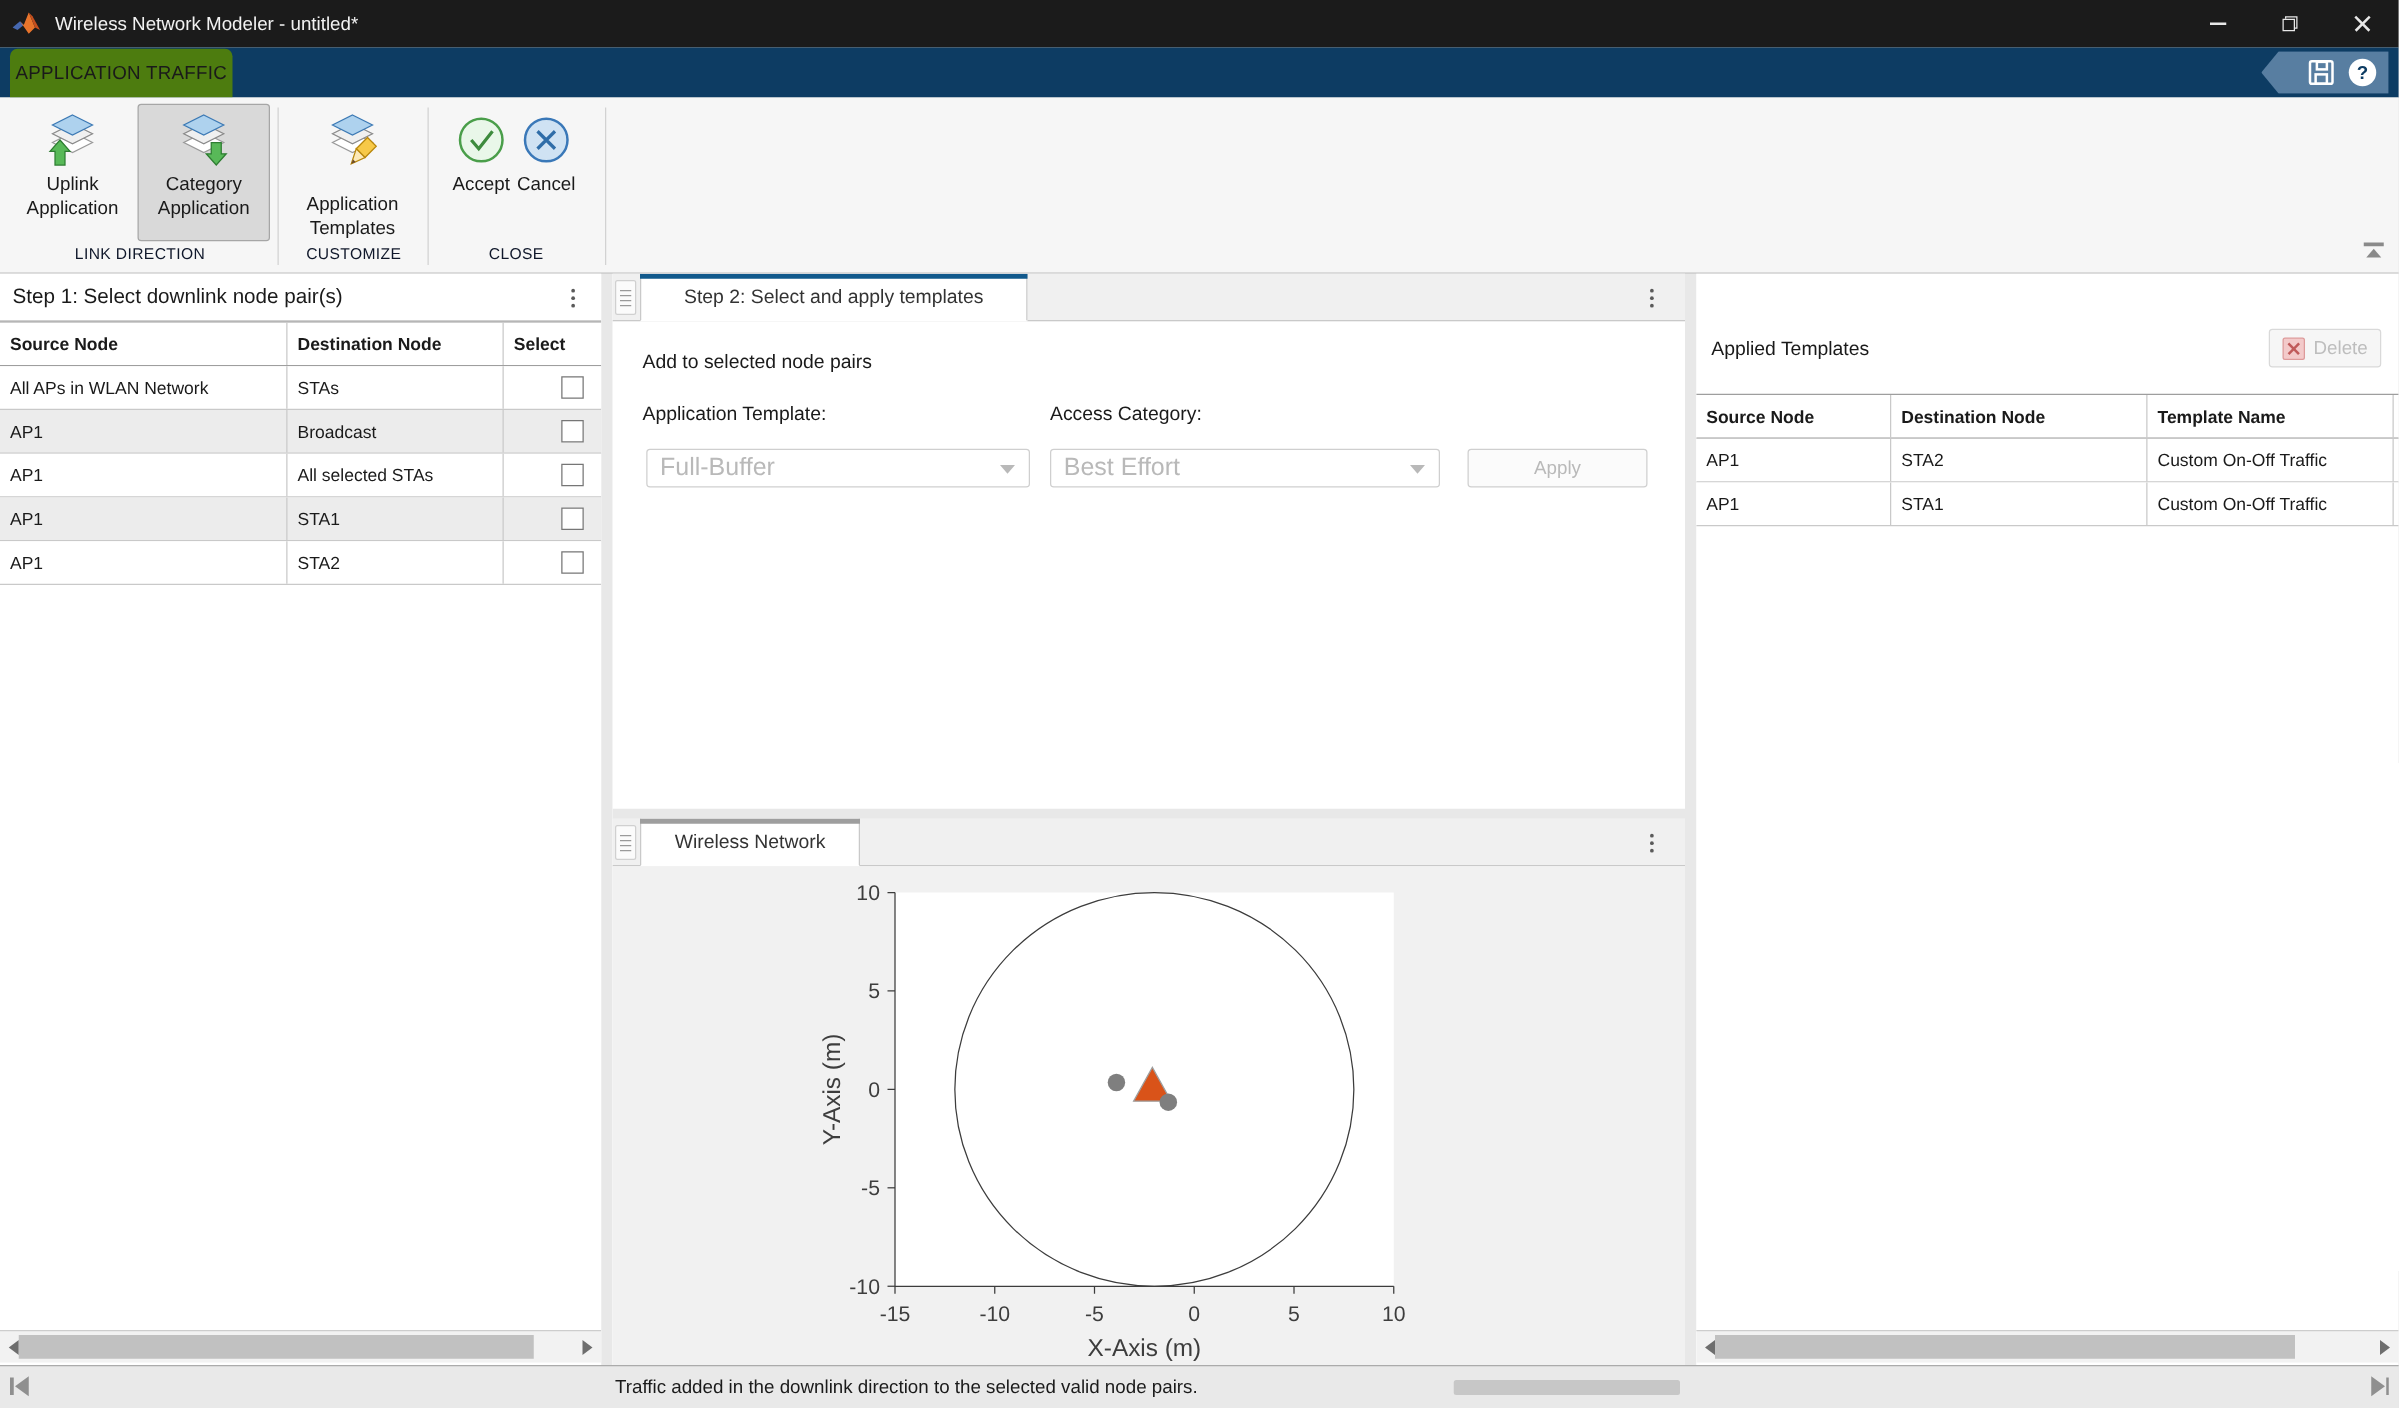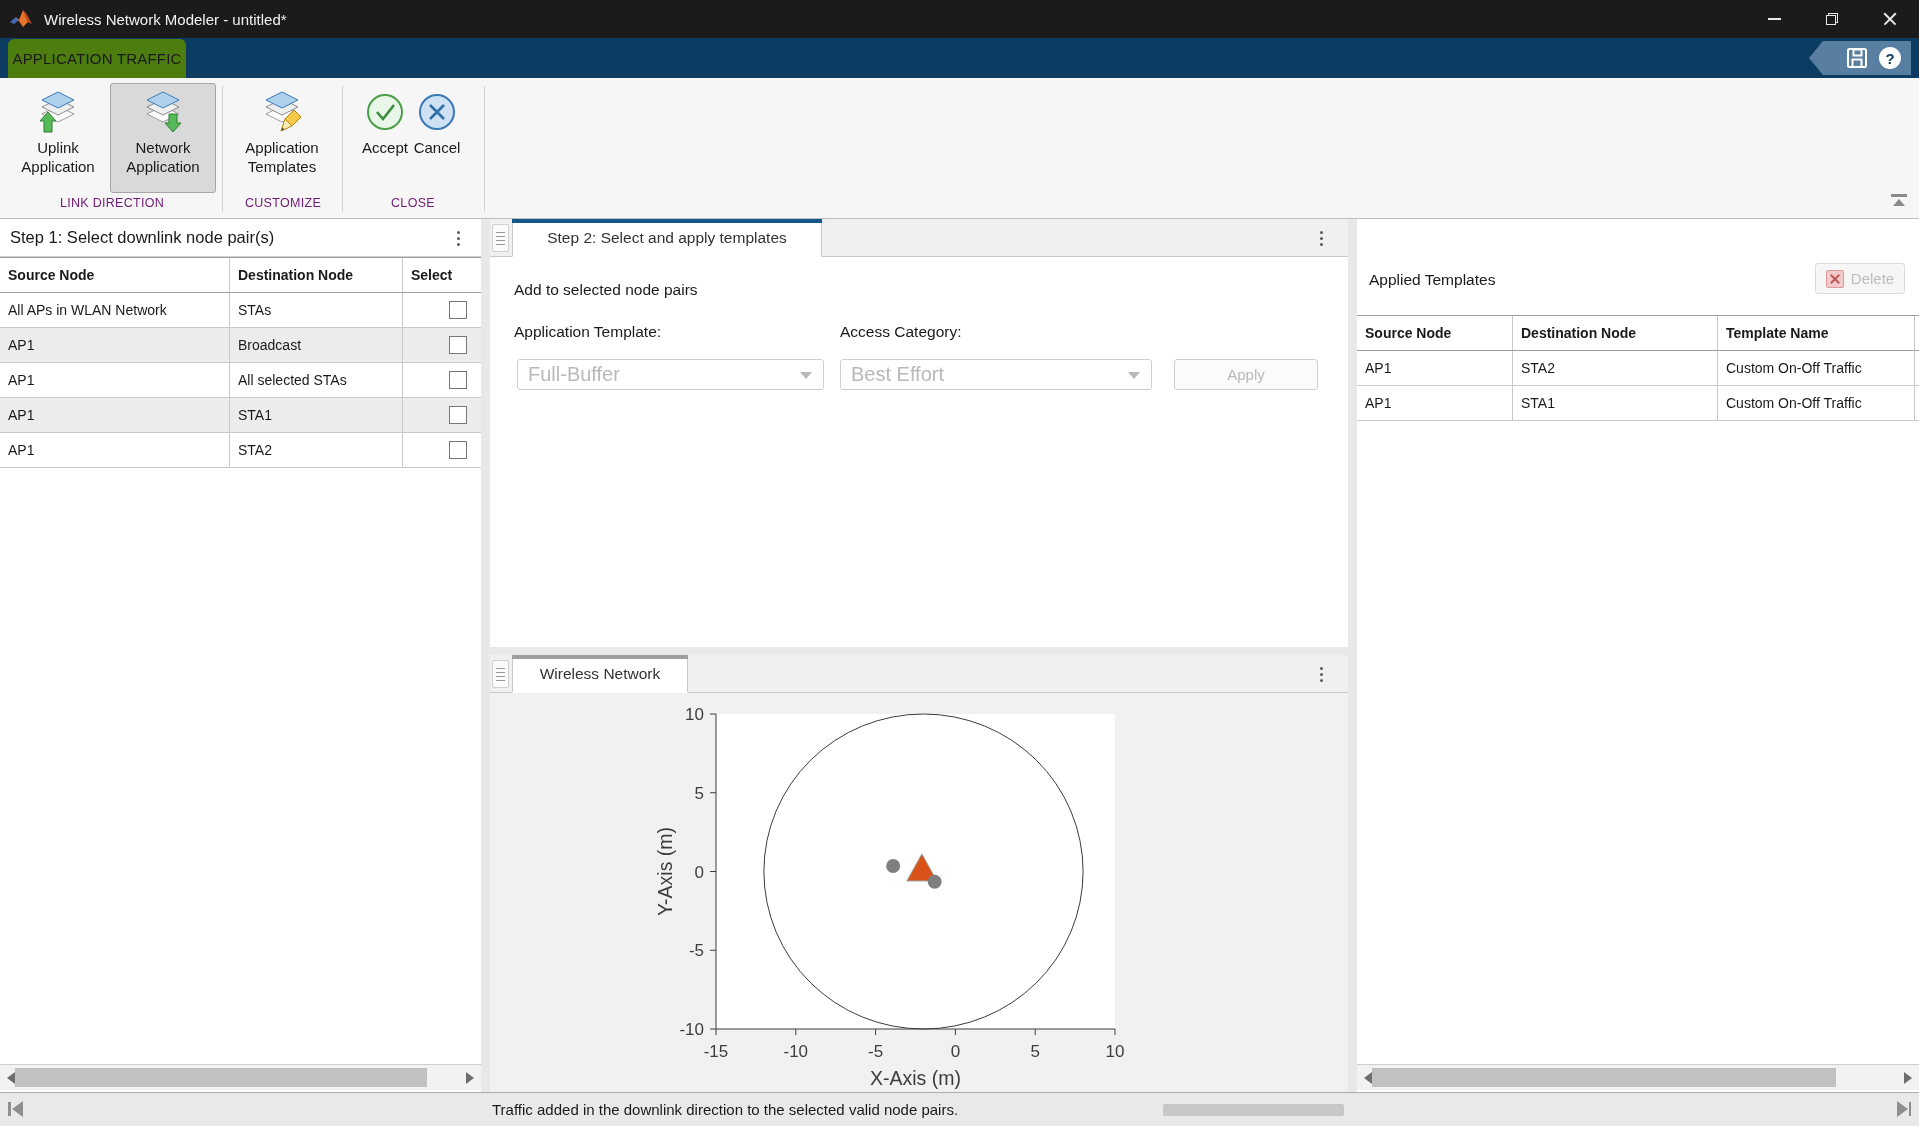--- a/index.html
+++ b/index.html
@@ -28,21 +28,21 @@
   .quickaccess { position:absolute; right:8px; top:3px; height:34px; width:102px; background:#587ea1; clip-path:polygon(14px 0,100% 0,100% 100%,14px 100%,0 50%); display:flex; align-items:center; justify-content:flex-end; gap:10px; padding-right:10px; }
   .help-circle { width:22px; height:22px; background:#ffffff; border-radius:50%; color:#0d3c63; font-weight:bold; font-size:15px; display:flex; align-items:center; justify-content:center; }
 
   
   .ribbonbody { position:absolute; left:0; top:78px; width:1919px; height:141px; background:#f6f6f6; border-bottom:1px solid #bdbdbd; }
   .rbtn { position:absolute; top:5px; height:110px; border:1px solid transparent; border-radius:3px; display:flex; flex-direction:column; align-items:center; }
   .rbtn.selected { background:#d9d9d9; border-color:#a6a6a6; }
   .rbtn .icon44 { width:44px; height:44px; margin-top:6px; }
   .rbtn .lbl { margin-top:4px; font-size:15px; line-height:19px; color:#1a1a1a; text-align:center; }
   .rsep { position:absolute; top:8px; height:126px; width:1px; background:#d2d2d2; }
-  .grouplbl { position:absolute; top:118px; font-size:12.5px; color:#701a75; text-align:center; letter-spacing:.3px; }
+  .grouplbl { position:absolute; top:118px; font-size:12.5px; color:#0f172a; text-align:center; letter-spacing:.3px; }
   .collapse-icon { position:absolute; right:10px; top:116px; width:20px; height:14px; }
   .collapse-icon .bar { width:16px; height:3px; background:#8a8a8a; margin:0 auto; }
   .collapse-icon .tri { width:0; height:0; margin:2px auto 0; border-left:6px solid transparent; border-right:6px solid transparent; border-bottom:7px solid #8a8a8a; }
 
   
   .workspace { position:absolute; left:0; top:219px; width:1919px; height:873px; background:#e8e8e8; }
   .panel { position:absolute; top:0; height:873px; background:#ffffff; overflow:hidden; }
   .panel.p1 { left:0; width:481px; }
   .panel.pmid { left:490px; width:858px; }
   .panel.p3 { left:1357px; width:562px; }
@@ -158,24 +158,24 @@
       </svg>
       <div class="lbl">Uplink Application</div>
     </div>
     <div class="rbtn selected" style="left:110px; width:106px;">
       <svg class="icon44" viewBox="0 0 44 44">
         <polygon points="22,16 38,24 22,32 6,24" fill="#ffffff" stroke="#9a9a9a"></polygon>
         <polygon points="22,9 38,17 22,25 6,17" fill="#f0f0f0" stroke="#8a8a8a"></polygon>
         <polygon points="22,2 38,10 22,18 6,10" fill="#aed2ee" stroke="#3d7ab5"></polygon>
         <polygon points="28,24 36,24 36,33 40,33 32,42 24,33 28,33" fill="#58b958" stroke="#2e7d32"></polygon>
       </svg>
-      <div class="lbl">Network Application</div>
+      <div class="lbl">Category Application</div>
     </div>
     <div class="rsep" style="left:222px;"></div>
-    <div class="rbtn" style="left:228px; width:108px;">
+    <div class="rbtn" style="left:228px; width:108px;justify-content:space-between;">
       <svg class="icon44" viewBox="0 0 44 44">
         <polygon points="22,16 38,24 22,32 6,24" fill="#ffffff" stroke="#9a9a9a"></polygon>
         <polygon points="22,9 38,17 22,25 6,17" fill="#f0f0f0" stroke="#8a8a8a"></polygon>
         <polygon points="22,2 38,10 22,18 6,10" fill="#aed2ee" stroke="#3d7ab5"></polygon>
         <polygon points="25,29 34,20 41,27 32,36" fill="#f7c948" stroke="#b8860b"></polygon>
         <polygon points="25,29 21,41 32,36" fill="#fce9b8" stroke="#b8860b"></polygon>
         <polygon points="21,41 24.5,39.5 22.5,37.5" fill="#6b4a2b"></polygon>
       </svg>
       <div class="lbl">Application Templates</div>
     </div>

